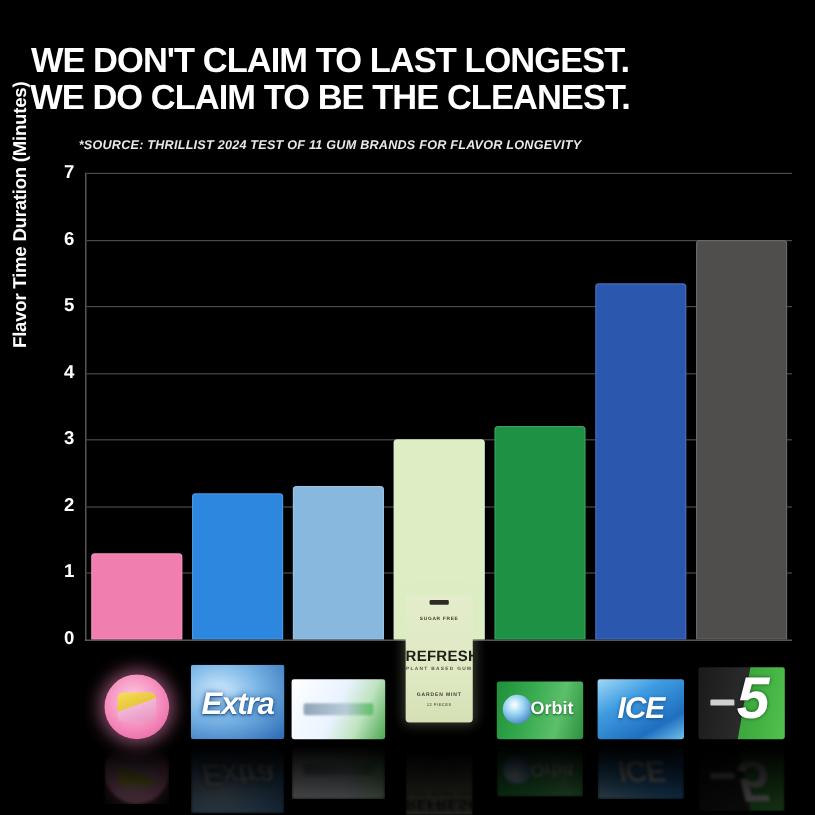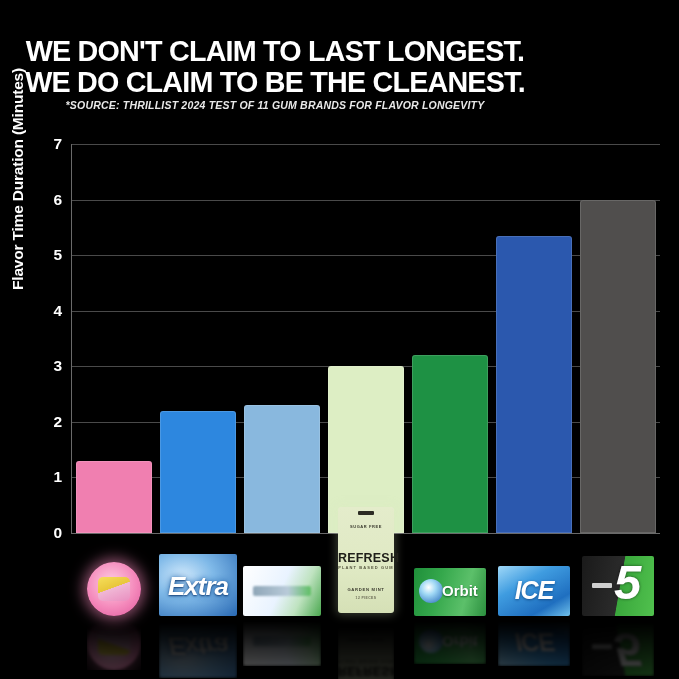--- a/index.html
+++ b/index.html
@@ -29,21 +29,21 @@
     font-family: "Liberation Sans", sans-serif;
     font-weight: bold;
     font-size: 29px;
     letter-spacing: -0.8px;
     line-height: 31px;
     color: #ffffff;
     white-space: nowrap;
     transform: scaleX(0.99);
   }
   #subtitle {
-    margin-top: 1px;
+    margin-top: 17px;
     font-size: 10.5px;
     font-style: italic;
     font-weight: bold;
     letter-spacing: 0.2px;
     color: #e8e8e8;
     white-space: nowrap;
   }
 
   
   #chart-area {
@@ -360,21 +360,21 @@
       </div>
       <div class="product-slot" style="left: 252px; width: 84px;">
         <div class="product-reflect" style="top: 82px;">
           <div class="p-refresh">
             <div class="t2">REFRESH</div>
             <div class="t3">PLANT BASED GUM</div>
             <div class="t4">GARDEN MINT</div>
             <div class="t5">12 PIECES</div>
           </div>
         </div>
-        <div class="product-img" style="bottom: 66px;">
+        <div class="product-img" style="bottom: 77px;">
           <div class="p-refresh">
             <div class="notch"></div>
             <div class="t1">SUGAR FREE</div>
             <div class="t2">REFRESH</div>
             <div class="t3">PLANT BASED GUM</div>
             <div class="t4">GARDEN MINT</div>
             <div class="t5">12 PIECES</div>
           </div>
         </div>
       </div>

